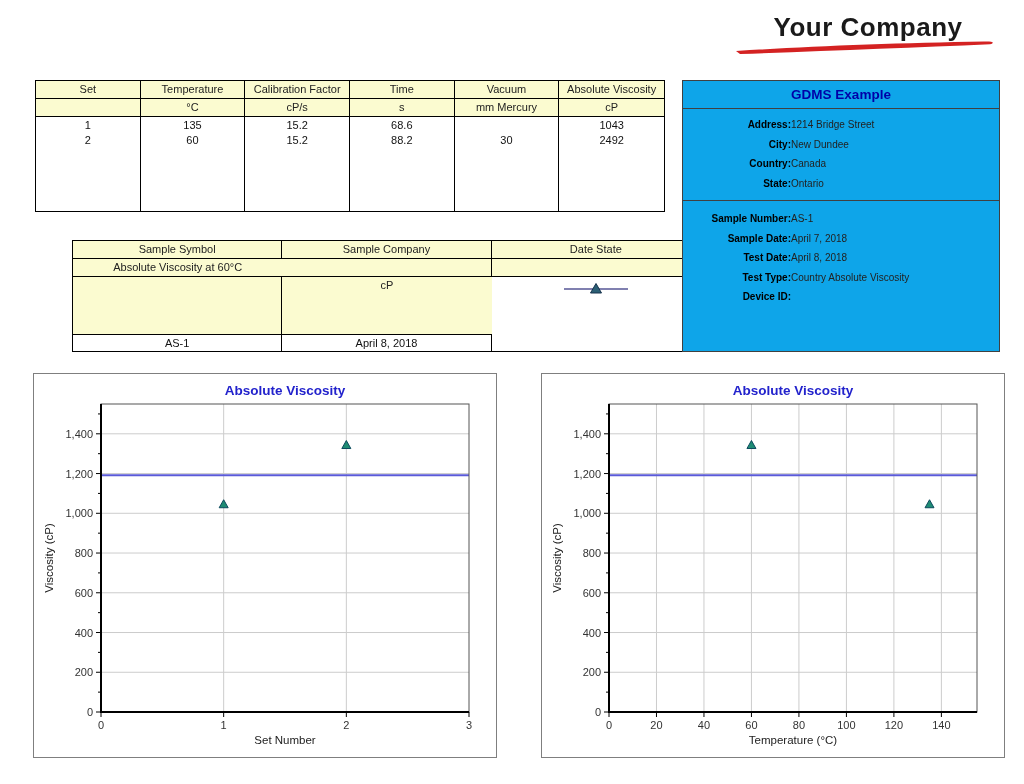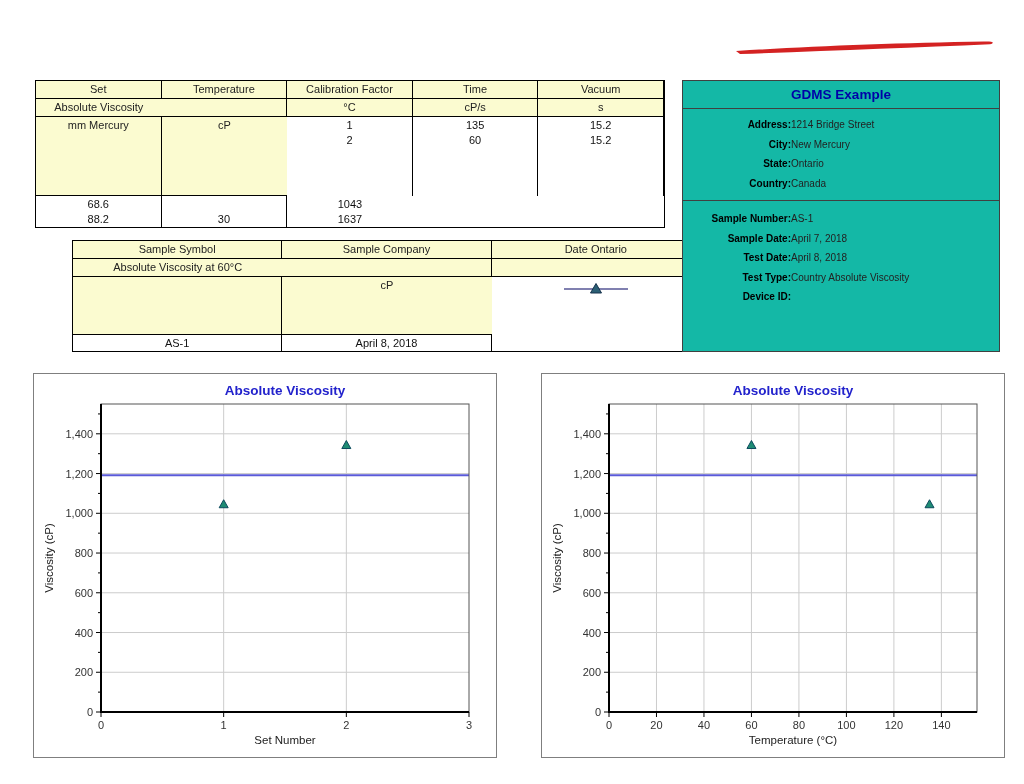--- a/index.html
+++ b/index.html
@@ -10,49 +10,50 @@
   }
   .page{position:absolute;inset:0;}
 
   
   .logo{position:absolute;left:740px;top:12px;width:256px;height:44px;}
   .logo-text{font-size:26px;font-weight:bold;color:#1a1a1a;letter-spacing:0.5px;text-align:center;white-space:nowrap;}
   .logo-swoosh{position:absolute;left:-6px;top:27px;width:266px;height:16px;}
 
   
   .tbl{position:absolute;background:#fff;border:1px solid #000;display:grid;box-sizing:border-box;}
-  .set-tbl{left:35px;top:80px;width:630px;height:148px;grid-template-columns:repeat(5,1fr);grid-template-rows:18px 18px 1fr;}
+  .set-tbl{left:35px;top:80px;width:630px;height:132px;grid-template-columns:repeat(6,1fr);grid-template-rows:18px 18px 1fr;}
   .sample-tbl{left:35px;top:240px;width:630px;height:112px;grid-template-columns:repeat(3,1fr);grid-template-rows:18px 18px 1fr;margin-left:37px;}
   .th{background:#FBFBD0;border-bottom:1px solid #000;font-size:11px;text-align:center;color:#222;line-height:17px;overflow:hidden;white-space:nowrap;}
   .colb{border-right:1px solid #000;}
   .td-col{font-size:11px;text-align:center;color:#111;padding-top:1px;}
   .td-line{height:15px;line-height:15px;}
   .sym-wrap{display:flex;justify-content:center;padding-top:4px;}
 
   
-  .info{position:absolute;left:682px;top:80px;width:318px;height:272px;border:1px solid #404040;box-sizing:border-box;background:#14b8a6;}
+  .info{position:absolute;left:682px;top:80px;width:318px;height:272px;border:1px solid #404040;box-sizing:border-box;background:#0ea5e9;}
   .info-title{height:27px;line-height:27px;text-align:center;font-weight:bold;font-size:13.5px;color:#0000a8;border-bottom:1px solid #404040;}
   .info-block{padding-top:6px;padding-bottom:4px;}
   .info-row{display:flex;height:19.5px;align-items:center;font-size:10px;}
   .info-label{width:108px;text-align:right;font-weight:bold;color:#000;white-space:nowrap;}
   .info-value{color:#222;white-space:nowrap;}
   .info-divider{border-top:1px solid #404040;margin:3px 0 2px 0;}
 
   
   .chart-panel{position:absolute;width:464px;height:385px;border:1px solid #7f7f7f;box-sizing:border-box;background:#fff;}
   .chart-left{left:33px;top:373px;}
   .chart-right{left:541px;top:373px;}
   .chart-panel svg{display:block;}
 </style>
 </head>
 <body>
 
 <div class="page">
 
   <div class="logo">
+    <div class="logo-text">Your Company</div>
     <svg class="logo-swoosh" viewBox="0 0 266 16">
       <path d="M2,12 C70,7.5 160,4 250,2.5 C258,2.2 262,3.4 256,5.2 C180,8.5 90,12 6,15 Z" fill="#d42222"></path>
     </svg>
   </div>
 
   <div class="tbl set-tbl" id="set-table">
       <div class="th colb">Set</div>
       <div class="th colb">Temperature</div>
       <div class="th colb">Calibration Factor</div>
       <div class="th colb">Time</div>
@@ -79,28 +80,28 @@
       <div class="td-col colb">
         <div class="td-line">68.6</div>
         <div class="td-line">88.2</div>
       </div>
       <div class="td-col colb">
         <div class="td-line"></div>
         <div class="td-line">30</div>
       </div>
       <div class="td-col">
         <div class="td-line">1043</div>
-        <div class="td-line">1637</div>
+        <div class="td-line">2492</div>
       </div>
     </div>
 
   <div class="tbl sample-tbl" id="sample-table">
       <div class="th colb">Sample Symbol</div>
       <div class="th colb">Sample Company</div>
-      <div class="th colb">Date Ontario</div>
+      <div class="th colb">Date State</div>
       <div class="th">Absolute Viscosity at 60°C</div>
       <div class="th colb"></div>
       <div class="th colb"></div>
       <div class="th colb"></div>
       <div class="th">cP</div>
       <div class="td-col colb">
         <div class="sym-wrap">
           <svg width="66" height="13">
             <line x1="1" y1="7" x2="65" y2="7" stroke="#8080b0" stroke-width="2"></line>
             <polygon points="33,1.5 27.5,11 38.5,11" fill="#2b5f74" stroke="#16324c"></polygon>
@@ -117,29 +118,29 @@
 
   <div class="info">
     <div class="info-title">GDMS Example</div>
     <div class="info-block" id="info-address">
         <div class="info-row">
           <div class="info-label">Address:</div>
           <div class="info-value">1214 Bridge Street</div>
         </div>
         <div class="info-row">
           <div class="info-label">City:</div>
-          <div class="info-value">New Mercury</div>
+          <div class="info-value">New Dundee</div>
+        </div>
+        <div class="info-row">
+          <div class="info-label">Country:</div>
+          <div class="info-value">Canada</div>
         </div>
         <div class="info-row">
           <div class="info-label">State:</div>
           <div class="info-value">Ontario</div>
-        </div>
-        <div class="info-row">
-          <div class="info-label">Country:</div>
-          <div class="info-value">Canada</div>
         </div>
       </div>
     <div class="info-divider"></div>
     <div class="info-block" id="info-sample">
         <div class="info-row">
           <div class="info-label">Sample Number:</div>
           <div class="info-value">AS-1</div>
         </div>
         <div class="info-row">
           <div class="info-label">Sample Date:</div>

